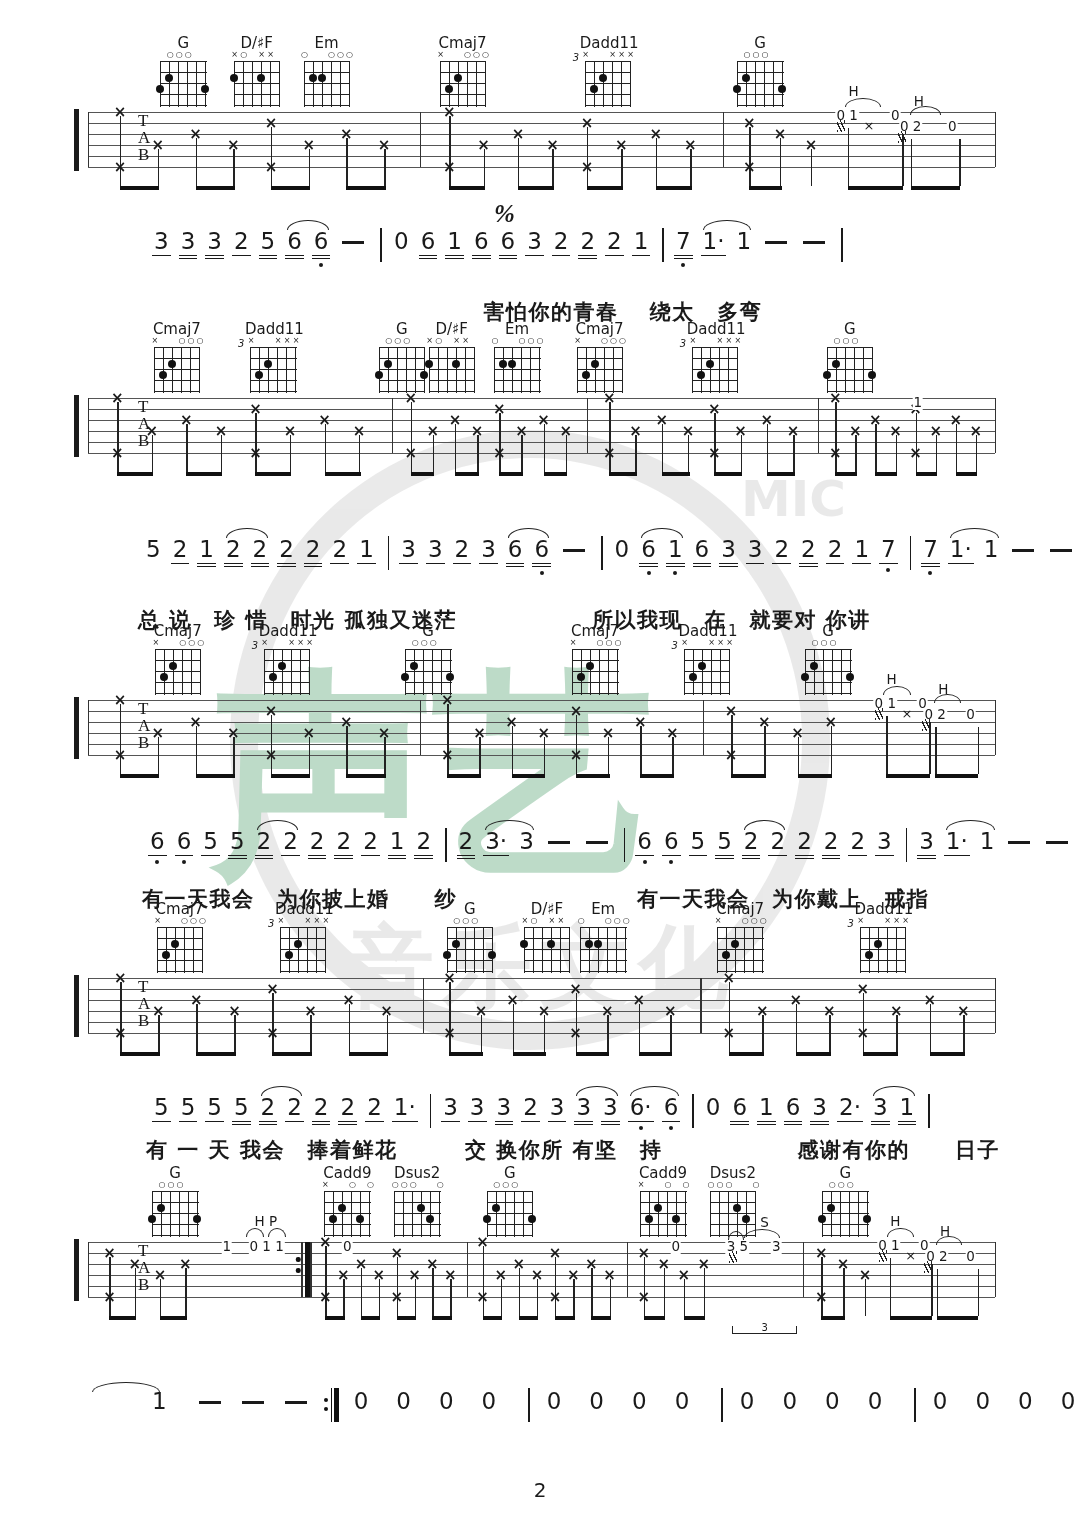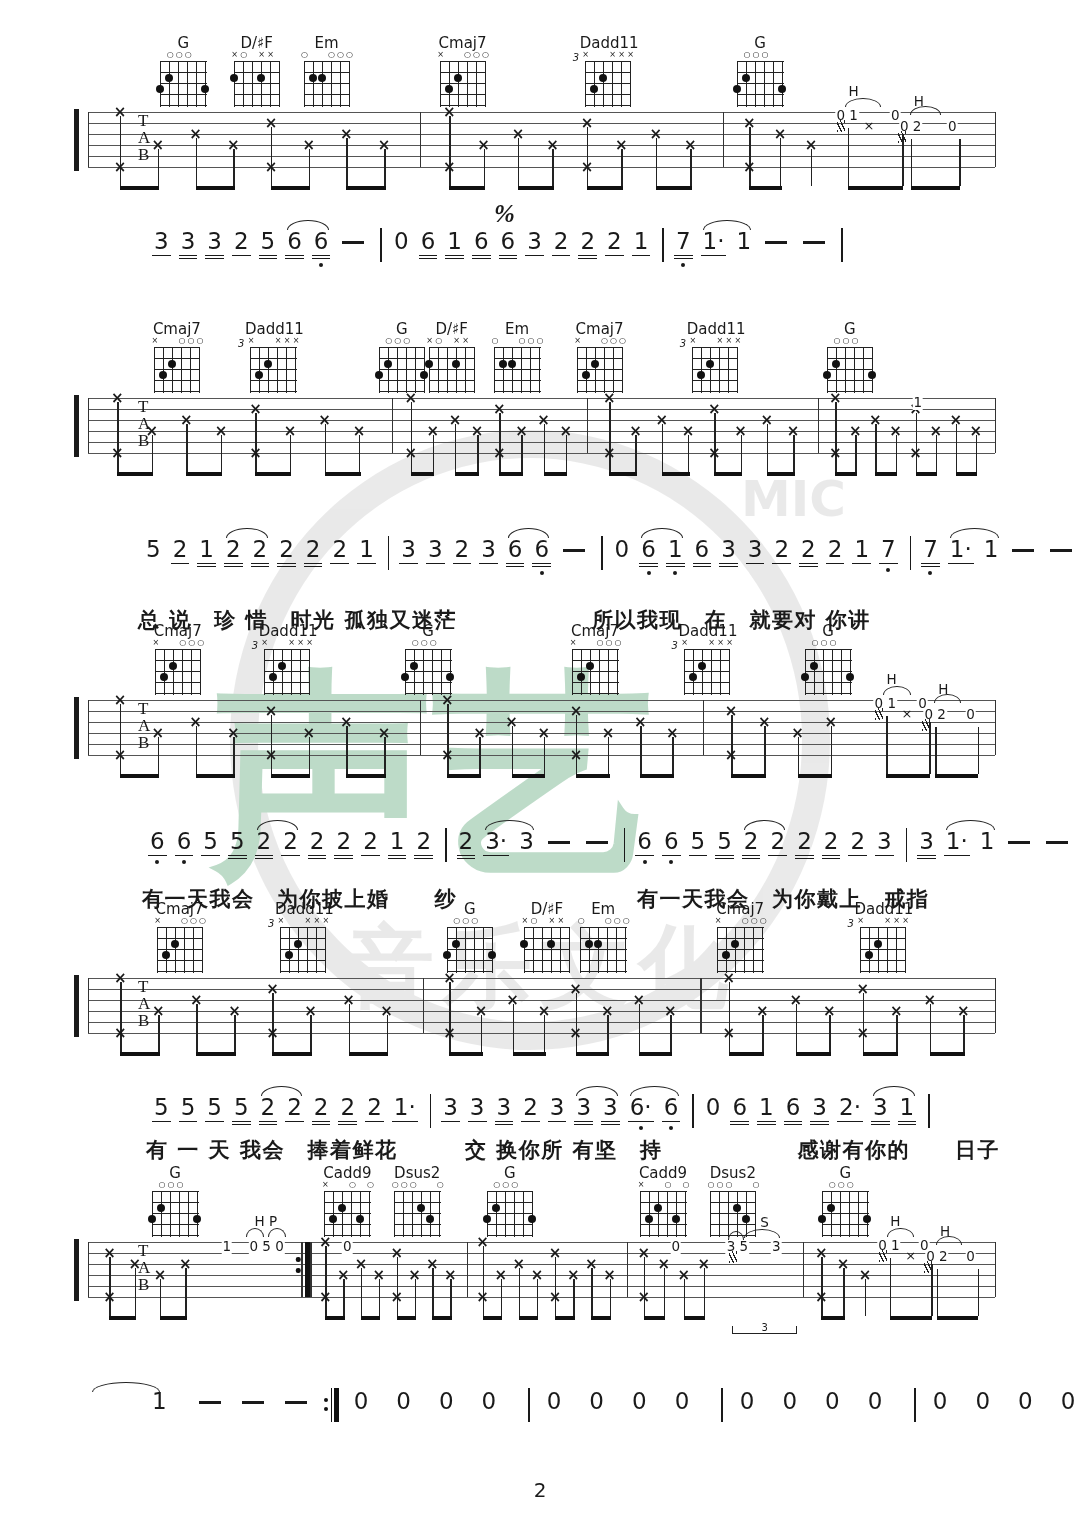--- a/index.html
+++ b/index.html
@@ -866,21 +866,21 @@
         <div class="stem" style="left: 755.139px; top: 26px; height: 48px;"></div>
         <div class="beam" style="left: 733.289px; top: 74px; width: 23.3505px;"></div>
         <div class="tabx" style="left: 776.99px; top: 33px;">×</div>
         <div class="stem" style="left: 776.99px; top: 37px; height: 37px;"></div>
         <div class="bline" style="left: 0px;"></div>
         <div class="bline" style="left: 907px;"></div>
         <div class="anum" style="left: 138.771px; top: -2px;">1</div>
         <div class="anum" style="left: 177.772px; top: -27px;">H P</div>
         <div class="arc" style="left: 157.818px; top: -14px; width: 16px;"></div>
         <div class="arc" style="left: 179.586px; top: -14px; width: 16px;"></div>
-        <div class="anum" style="left: 178.679px; top: -2px;">0 5 0</div>
+        <div class="anum" style="left: 178.679px; top: -2px;">0 1 1</div>
         <div class="rdot" style="left: 210.424px; top: 15px;"></div>
         <div class="rdot" style="left: 210.424px; top: 26px;"></div>
         <div class="anum" style="left: 259.402px; top: -2px;">0</div>
         <div class="anum" style="left: 587.736px; top: -2px;">0</div>
         <div class="anum" style="left: 676.622px; top: -26px;">S</div>
         <div class="arc" style="left: 640.342px; top: -11px; width: 14px;"></div>
         <div class="arc" style="left: 655.761px; top: -13px; width: 34px;"></div>
         <div class="anum" style="left: 649.412px; top: -2px;">3 5</div>
         <div class="strum" style="left: 641.249px; top: 9px;"></div>
         <div class="anum" style="left: 688.413px; top: -2px;">3</div>
@@ -930,20 +930,21 @@
           <div class="tok u2 dotb">7</div>
           <div class="tok u1">1·</div>
           <div class="tok">1</div>
           <div class="dash"></div>
           <div class="dash"></div>
           <div class="vbar"></div>
           <div class="varc" style="left: 199px; width: 40px;"></div>
           <div class="varc" style="left: 615px; width: 46px;"></div>
         </div>
         <div class="segno" style="left: 406px;">%</div>
+        <div class="lyr" style="top: 72px; left: 58px;">　　　　　　　　　　　　　　　害怕你的青春　 绕太　多弯</div>
       </div>
       <div class="vline" style="top: 536px;">
         <div class="vrow" style="padding-left: 56px;">
           <div class="tok">5</div>
           <div class="tok u1">2</div>
           <div class="tok u2">1</div>
           <div class="tok u2">2</div>
           <div class="tok u2">2</div>
           <div class="tok u2">2</div>
           <div class="tok u2">2</div>

